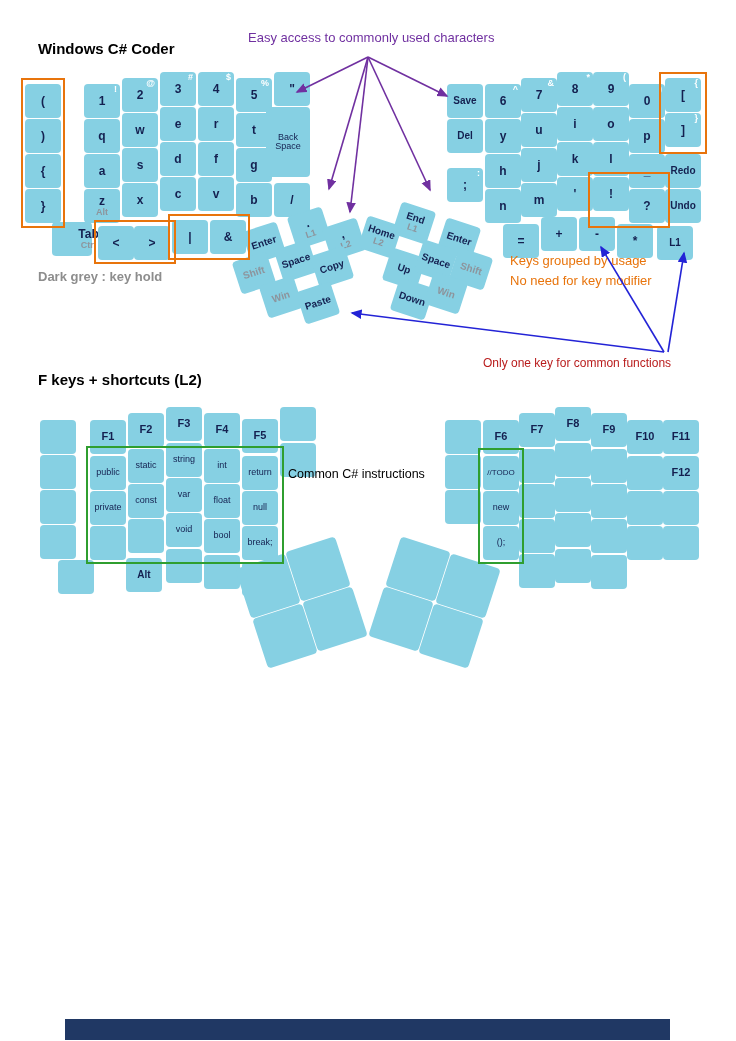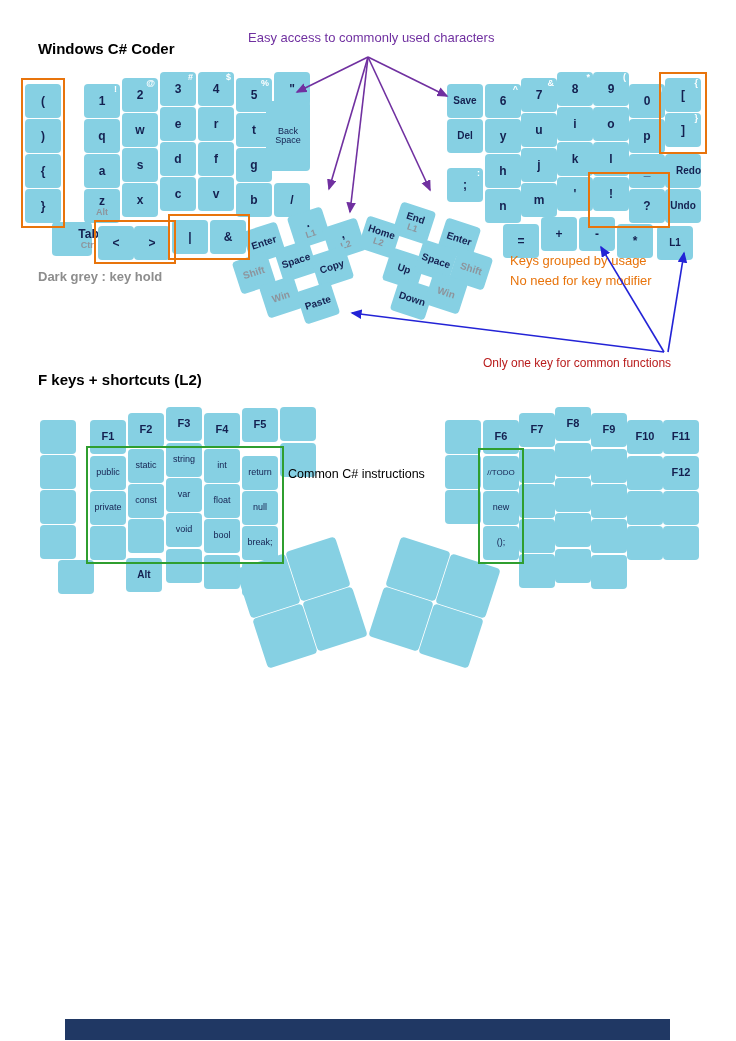--- a/index.html
+++ b/index.html
@@ -128,21 +128,21 @@
       </div>
       <div class="key" style="left: 236px; top: 148px;">
         <span class="lab">g</span>
       </div>
       <div class="key" style="left: 236px; top: 183px;">
         <span class="lab">b</span>
       </div>
       <div class="key" style="left: 274px; top: 72px;">
         <span class="lab">"</span>
       </div>
-      <div class="key xs" style="left: 266px; top: 101px; width: 44px; height: 70px;">
+      <div class="key xs" style="left: 266px; top: 107px; width: 44px; height: 70px;">
         <span class="lab">Back Space</span>
       </div>
       <div class="key" style="left: 274px; top: 183px;">
         <span class="lab">/</span>
       </div>
       <div class="key" style="left: 52px; top: 222px; width: 40px; padding-left: 33px;">
         <span class="lab">Tab</span>
         <span class="hold">Ctrl</span>
       </div>
       <div class="key" style="left: 98px; top: 226px;">
@@ -235,21 +235,21 @@
         <span class="lab">?</span>
       </div>
       <div class="key" style="left: 665px; top: 78px;">
         <span class="lab">[</span>
         <span class="sub">{</span>
       </div>
       <div class="key" style="left: 665px; top: 113px;">
         <span class="lab">]</span>
         <span class="sub">}</span>
       </div>
-      <div class="key sm" style="left: 665px; top: 154px; align-items: flex-end;">
+      <div class="key sm" style="left: 665px; top: 154px;">
         <span class="lab">Redo</span>
       </div>
       <div class="key sm" style="left: 665px; top: 189px;">
         <span class="lab">Undo</span>
       </div>
       <div class="key" style="left: 503px; top: 224px;">
         <span class="lab">=</span>
       </div>
       <div class="key" style="left: 541px; top: 217px;">
         <span class="lab">+</span>
@@ -380,21 +380,21 @@
       </div>
       <div class="key xs" style="left: 204px; top: 484px;">
         <span class="lab">float</span>
       </div>
       <div class="key xs" style="left: 204px; top: 519px;">
         <span class="lab">bool</span>
       </div>
       <div class="key" style="left: 204px; top: 555px;">
         <span class="lab"></span>
       </div>
-      <div class="key fk" style="left: 242px; top: 408px;">
+      <div class="key fk" style="left: 242px; top: 419px;">
         <span class="lab">F5</span>
       </div>
       <div class="key xs" style="left: 242px; top: 456px;">
         <span class="lab">return</span>
       </div>
       <div class="key xs" style="left: 242px; top: 491px;">
         <span class="lab">null</span>
       </div>
       <div class="key xs" style="left: 242px; top: 526px;">
         <span class="lab">break;</span>

